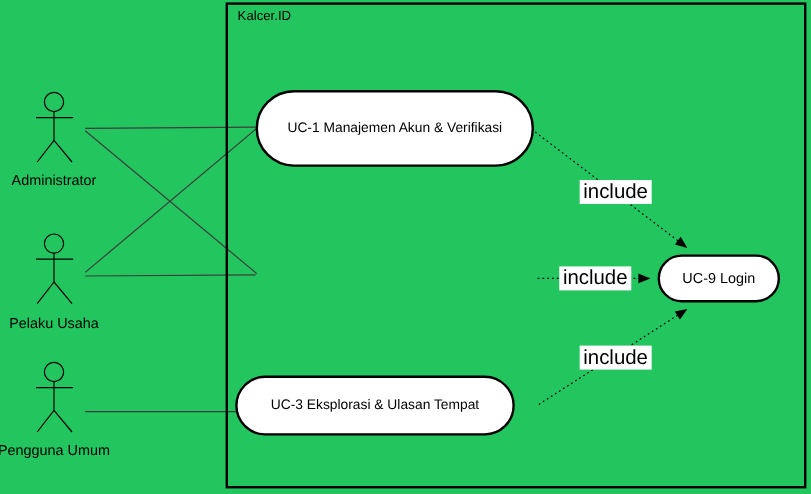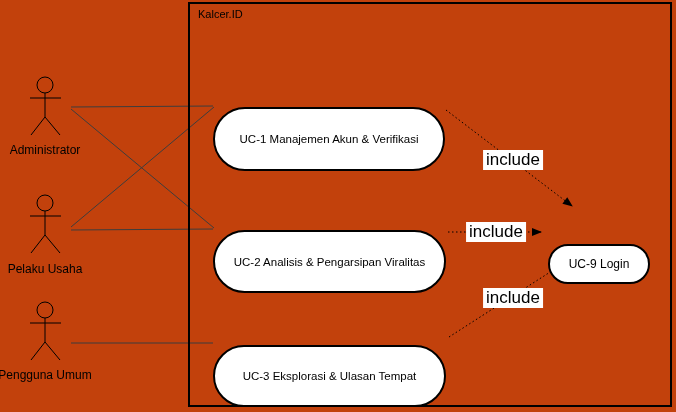--- a/index.html
+++ b/index.html
@@ -5,21 +5,21 @@
   html, body {
     margin: 0;
     padding: 0;
     background: #ffffff;
     font-family: "Liberation Sans", sans-serif;
   }
   #canvas {
     position: relative;
     width: 676px;
     height: 412px;
-    background: #c2410c;
+    background: #22c55e;
     overflow: hidden;
   }
   #connector-layer {
     position: absolute;
     left: 0;
     top: 0;
     width: 676px;
     height: 412px;
   }
   .boundary {
@@ -45,25 +45,24 @@
     border-radius: 40px;
     background: #ffffff;
     display: flex;
     align-items: center;
     justify-content: center;
     text-align: left;
     font-size: 11.5px;
     color: #000000;
     box-sizing: border-box;
     white-space: nowrap;
-    margin-top: 32px;
   }
   #uc1 { left: 213px; top: 75px;  width: 232px; height: 64px; }
   #uc2 { left: 213px; top: 198px; width: 233px; height: 63px; }
-  #uc3 { left: 213px; top: 313px; width: 233px; height: 62px; }
+  #uc3 { left: 196px; top: 313px; width: 233px; height: 50px; }
   #uc4 { left: 548px; top: 212px; width: 102px; height: 40px; border-radius: 20px; font-size: 12px; }
   .actor-label {
     position: absolute;
     width: 140px;
     text-align: center;
     font-size: 12px;
     color: #000000;
     white-space: nowrap;
   }
   #actor-label-administrator { left: -25px; top: 143px; }
@@ -127,21 +126,20 @@
       <line x1="30" y1="323" x2="61" y2="323"></line>
       <line x1="45" y1="342" x2="31" y2="360"></line>
       <line x1="45" y1="342" x2="60" y2="360"></line>
     </g>
   </svg>
 
   <div class="boundary"></div>
   <div class="boundary-title">Kalcer.ID</div>
 
   <div id="uc1" class="usecase">UC-1 Manajemen Akun &amp; Verifikasi</div>
-  <div id="uc2" class="usecase">UC-2 Analisis &amp; Pengarsipan Viralitas</div>
   <div id="uc3" class="usecase">UC-3 Eksplorasi &amp; Ulasan Tempat</div>
   <div id="uc4" class="usecase">UC-9 Login</div>
 
   <div id="actor-label-administrator" class="actor-label">Administrator</div>
   <div id="actor-label-pelaku-usaha" class="actor-label">Pelaku Usaha</div>
   <div id="actor-label-pengguna-umum" class="actor-label">Pengguna Umum</div>
 
   <div id="include-label-1" class="include-label">include</div>
   <div id="include-label-2" class="include-label">include</div>
   <div id="include-label-3" class="include-label">include</div>

